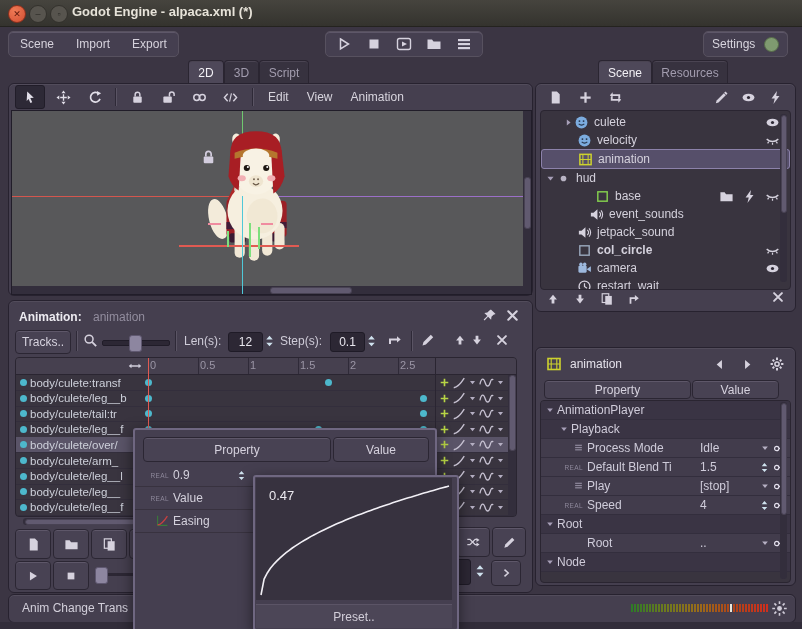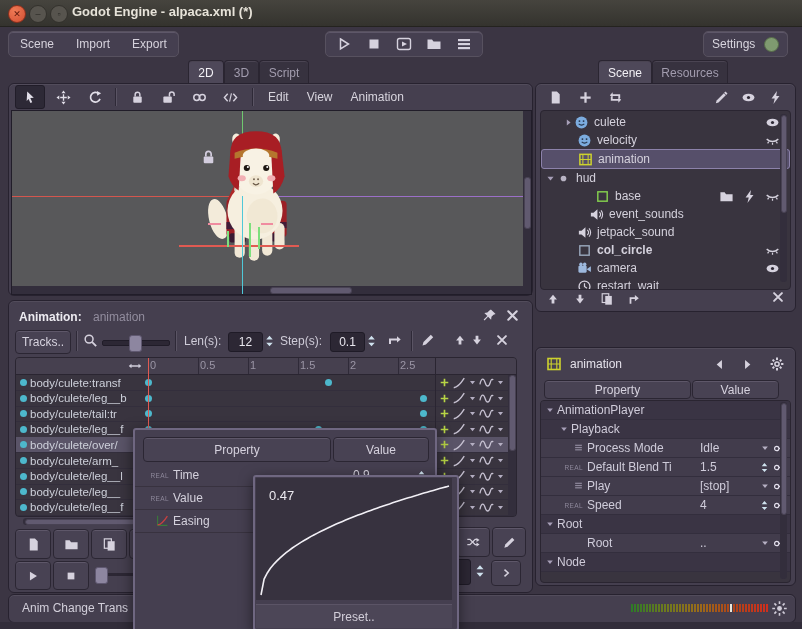--- a/index.html
+++ b/index.html
@@ -1177,21 +1177,20 @@
       <div class="thumb" style="top:1px;left:1px;width:4px;height:110px;"></div>
     </div>
   </div>
 
   <div class="popup" style="left:133px;top:428px;width:300px;height:201px;z-index:50;">
     <div class="btn abs" style="left:8px;top:7px;width:186px;height:23px;">Property</div>
     <div class="btn abs" style="left:198px;top:7px;width:94px;height:23px;">Value</div>
     <div id="popup-rows" class="abs" style="left:0;top:34px;width:100%;">
         <div style="height: 22px; display: flex; align-items: center; border-bottom: 1px solid rgb(56, 50, 63); color: rgb(212, 209, 220);">
           <span class="ptag" style="width: 34px;">REAL</span>
-          <span style="flex: 1 1 0%;">Time</span>
           <span style="width: 48px;">0.9</span>
           <span style="width: 26px; display: flex; justify-content: flex-end; padding-right: 8px;">
             <span class="icon" style="width: 11px; height: 11px; color: rgb(207, 226, 238);">
               <svg viewBox="0 0 16 16">
                 <path d="M8 1.5 L12 6 H4 Z M8 14.5 L4 10 h8 Z" fill="currentColor"></path>
               </svg>
             </span>
           </span>
         </div>
         <div style="height: 22px; display: flex; align-items: center; border-bottom: 1px solid rgb(56, 50, 63); color: rgb(212, 209, 220);">

